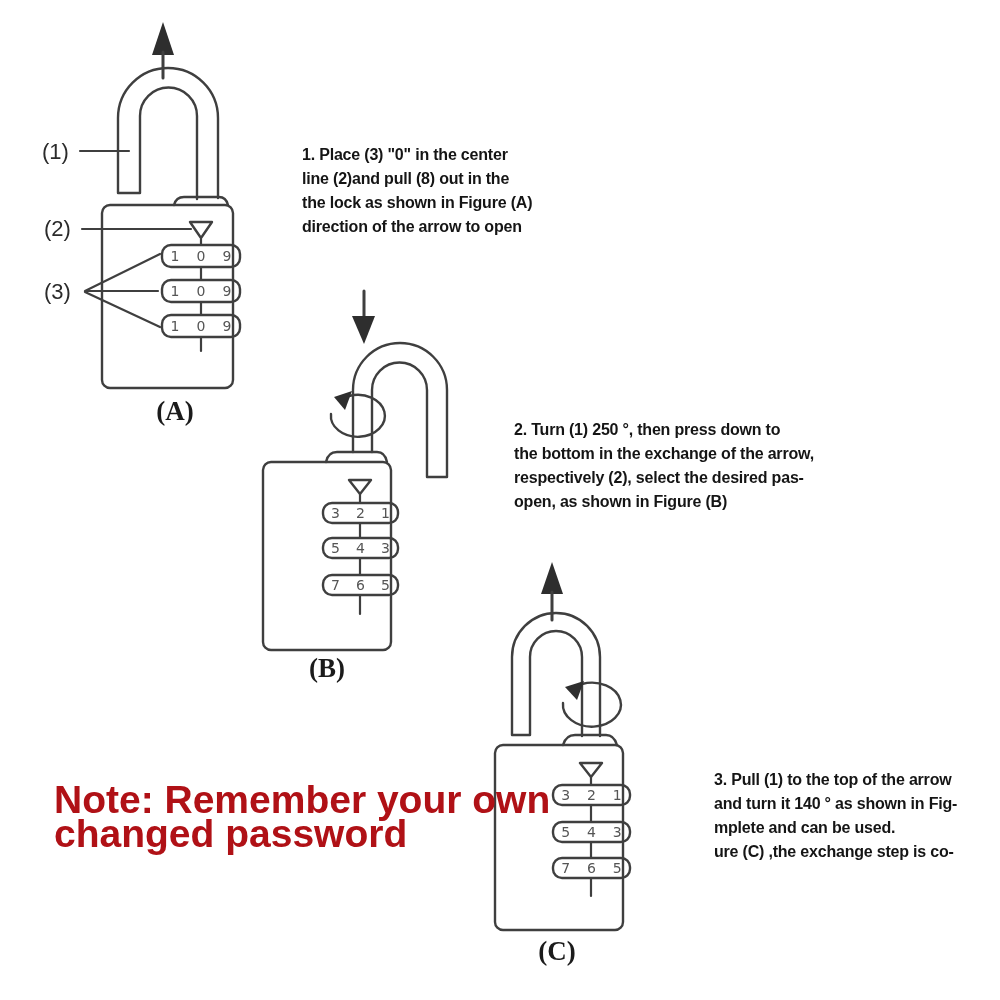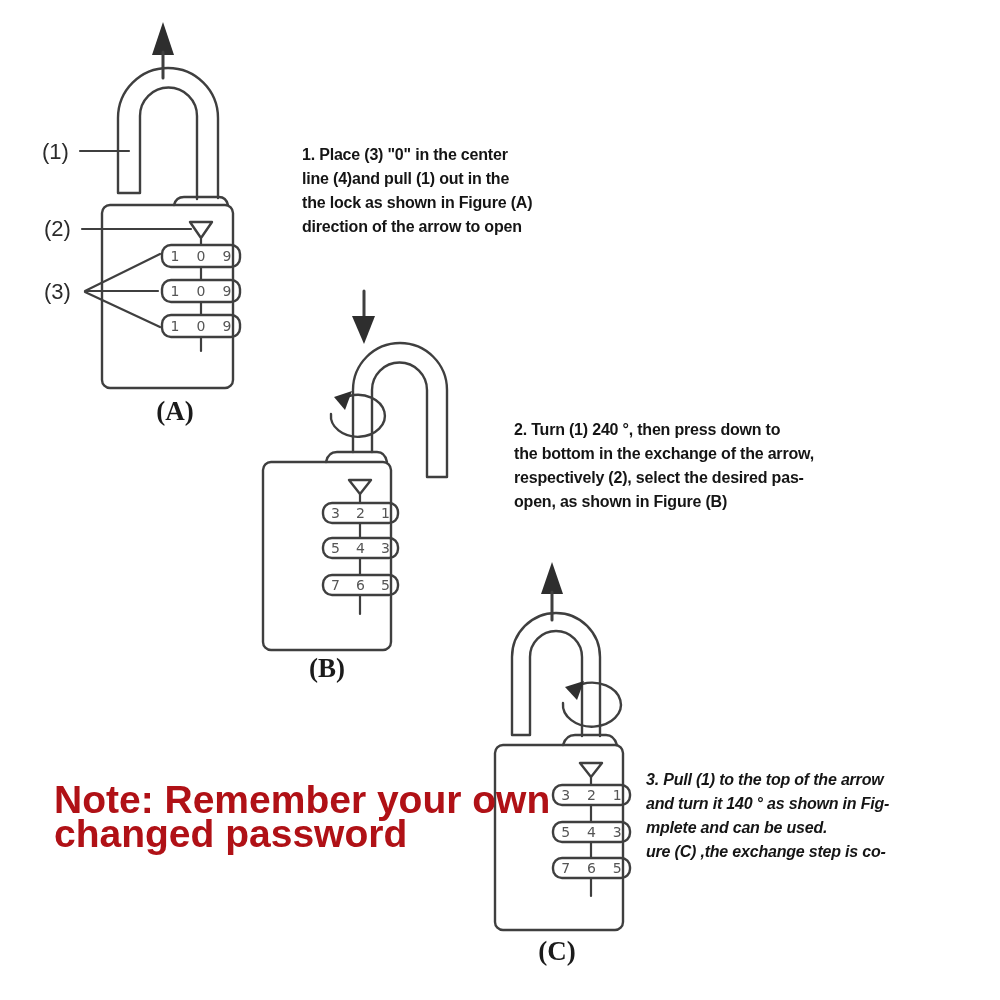--- a/index.html
+++ b/index.html
@@ -124,33 +124,33 @@
   </div>
   <div class="abs dial" style="left:553px;top:858px;width:77px;height:20px;">
     <span>7</span>
     <span>6</span>
     <span>5</span>
   </div>
   <div class="abs cap" style="left:522px;top:936px;">(C)</div>
 
   <div class="abs step" style="left:302px;top:143px;">
     <div>1. Place (3) "0" in the center</div>
-    <div>line (4)and pull (1) out in the</div>
+    <div>line (2)and pull (8) out in the</div>
     <div>the lock as shown in Figure (A)</div>
     <div>direction of the arrow to open</div>
   </div>
 
   <div class="abs step" style="left:514px;top:418px;">
-    <div>2. Turn (1) 240 °, then press down to</div>
+    <div>2. Turn (1) 250 °, then press down to</div>
     <div>the bottom in the exchange of the arrow,</div>
     <div>respectively (2), select the desired pas-</div>
     <div>open, as shown in Figure (B)</div>
   </div>
 
-  <div class="abs step" style="left:646px;top:768px;font-style:italic;">
+  <div class="abs step" style="left:714px;top:768px;">
     <div>3. Pull (1) to the top of the arrow</div>
     <div>and turn it 140 ° as shown in Fig-</div>
     <div>mplete and can be used.</div>
     <div>ure (C) ,the exchange step is co-</div>
   </div>
 
   <div class="abs note" style="left:54px;top:783px;">
     <div>Note: Remember your own</div>
     <div>changed password</div>
   </div>

